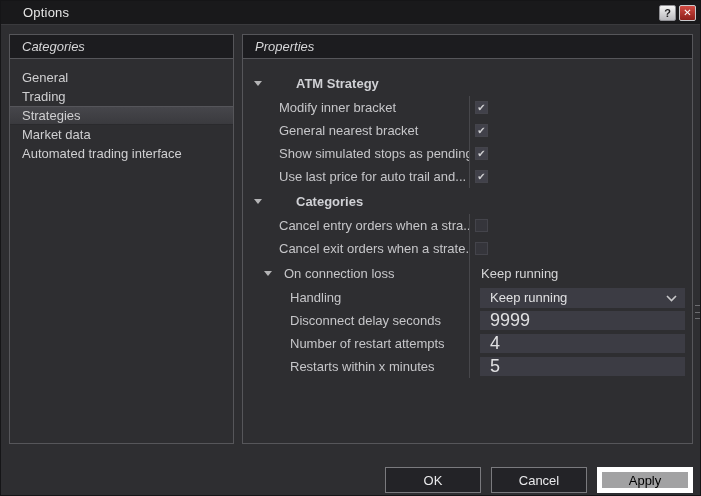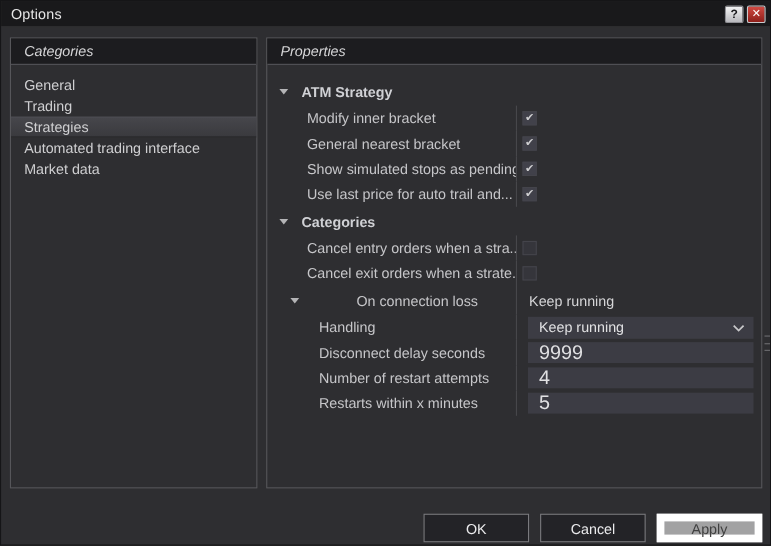--- a/index.html
+++ b/index.html
@@ -1,21 +1,21 @@
 <!DOCTYPE html>
 <html><head>
 <meta charset="utf-8">
 <style>
   html,body{margin:0;padding:0;background:#1e1e20;}
   *{box-sizing:border-box;font-family:"Liberation Sans","DejaVu Sans",sans-serif;}
   .window{position:relative;width:701px;height:496px;background:#2e2e31;border:1px solid #151517;overflow:hidden;}
 
   
   .titlebar{position:absolute;left:0;top:0;width:100%;height:24px;background:#19191b;border-bottom:1px solid #3a3a3d;display:flex;align-items:center;}
-  .titlebar .title{color:#e6e6e6;font-size:13px;padding-left:9px;letter-spacing:.2px;}
+  .titlebar .title{color:#e6e6e6;font-size:13px;padding-left:22px;letter-spacing:.2px;}
   .caption-btns{margin-left:auto;display:flex;gap:3px;padding-right:4px;}
   .cap-btn{width:17px;height:16px;display:flex;align-items:center;justify-content:center;font-size:11px;font-weight:bold;border-radius:2px;cursor:default;}
   .help-btn{background:linear-gradient(#f4f4f4,#b9b9bd);border:1px solid #8f8f94;color:#1c1c1e;}
   .close-btn{background:linear-gradient(#d24a42,#8e1f1a);border:1px solid #c9c9cc;color:#fff;font-size:10px;}
 
   
   .panel{position:absolute;background:#2e2e31;border:1px solid #56565a;}
   .panel-header{height:24px;background:#1c1c1f;border-bottom:1px solid #56565a;display:flex;align-items:center;color:#d6d6d8;font-size:13px;padding-left:12px;font-style:italic;}
   .cat-panel{left:8px;top:33px;width:225px;height:410px;}
   .prop-panel{left:241px;top:33px;width:451px;height:410px;}
@@ -23,38 +23,38 @@
   .cat-list{padding-top:9px;}
   .cat-item{height:19px;line-height:19px;color:#cfcfd1;font-size:13px;padding-left:12px;cursor:default;}
   .cat-item.selected{background:linear-gradient(#46464b,#3a3a3e);border-top:1px solid #55555a;border-bottom:1px solid #2a2a2d;height:19px;line-height:17px;}
 
   
   .rows{padding-top:11px;}
   .prow{display:flex;align-items:center;height:23px;}
   .prow.section{height:26px;}
   .prow.group{height:26px;}
   .plabel{width:226px;flex:none;display:flex;align-items:center;color:#c6c6c9;font-size:13px;overflow:hidden;white-space:nowrap;height:100%;}
-  .section .plabel{width:100%;color:#d0d1d5;font-weight:bold;}
+  .section .plabel{width:100%;color:#d0d1d5;font-weight:bold;gap:22px;}
   .tri{width:0;height:0;border-left:4px solid transparent;border-right:4px solid transparent;border-top:5px solid #b4b4b6;margin-right:12px;flex:none;}
   .ind1{padding-left:36px;}
   .ind2{padding-left:47px;}
   .sec-ind{padding-left:11px;}
-  .grp-ind{padding-left:21px;gap:40px;}
+  .grp-ind{padding-left:21px;}
   .pvalue{flex:1;border-left:1px solid #47474b;height:100%;display:flex;align-items:center;padding-left:5px;padding-right:7px;color:#d5d5d7;font-size:13px;}
   .pvalue.textonly{padding-left:11px;}
   .checkbox{width:13px;height:13px;background:#35353b;border:1px solid #44444b;display:flex;align-items:center;justify-content:center;color:#cfcfd1;font-size:10px;line-height:11px;}
   .checkbox.checked{background:#41414a;}
   .dropdown{width:100%;height:20px;background:#3c3c44;display:flex;align-items:center;padding:0 8px 0 10px;color:#e0e0e2;font-size:13px;margin-left:5px;}
   .dropdown .dd-text{flex:1;}
   .tinput{width:100%;height:19px;background:#3c3c44;border:none;outline:none;color:#e0e0e2;font-size:18px;padding:0 10px;margin-left:5px;}
 
   
   .btn{position:absolute;top:466px;width:96px;height:26px;display:flex;align-items:center;justify-content:center;font-size:13px;cursor:default;}
   .btn.normal{background:#232327;border:1px solid #7a7a7e;color:#eaeaec;}
-  .btn.disabled{background:#a2a2a3;border:7px solid #ffffff;color:#404040;}
+  .btn.disabled{background:#a2a2a3;border:5px solid #ffffff;color:#000000;}
   .ok-btn{left:384px;}
   .cancel-btn{left:490px;}
   .apply-btn{left:596px;}
 
   .grip{position:absolute;left:694px;top:304px;width:5px;height:14px;display:flex;flex-direction:column;justify-content:space-between;}
   .grip span{display:block;width:5px;height:1px;background:#6d6d71;}
 </style>
 <title>Options</title></head>
 <body>
 
@@ -71,22 +71,22 @@
         </span>
     </span>
   </div>
 
   <div class="panel cat-panel">
     <div class="panel-header">Categories</div>
     <div class="cat-list">
         <div class="cat-item">General</div>
         <div class="cat-item">Trading</div>
         <div class="cat-item selected">Strategies</div>
+        <div class="cat-item">Market data</div>
         <div class="cat-item">Automated trading interface</div>
-        <div class="cat-item">Market data</div>
       </div>
   </div>
 
   <div class="panel prop-panel">
     <div class="panel-header">Properties</div>
     <div class="rows">
         <div class="prow section">
           <div class="plabel sec-ind">
             <span class="tri"></span>
             <span>ATM Strategy</span>

